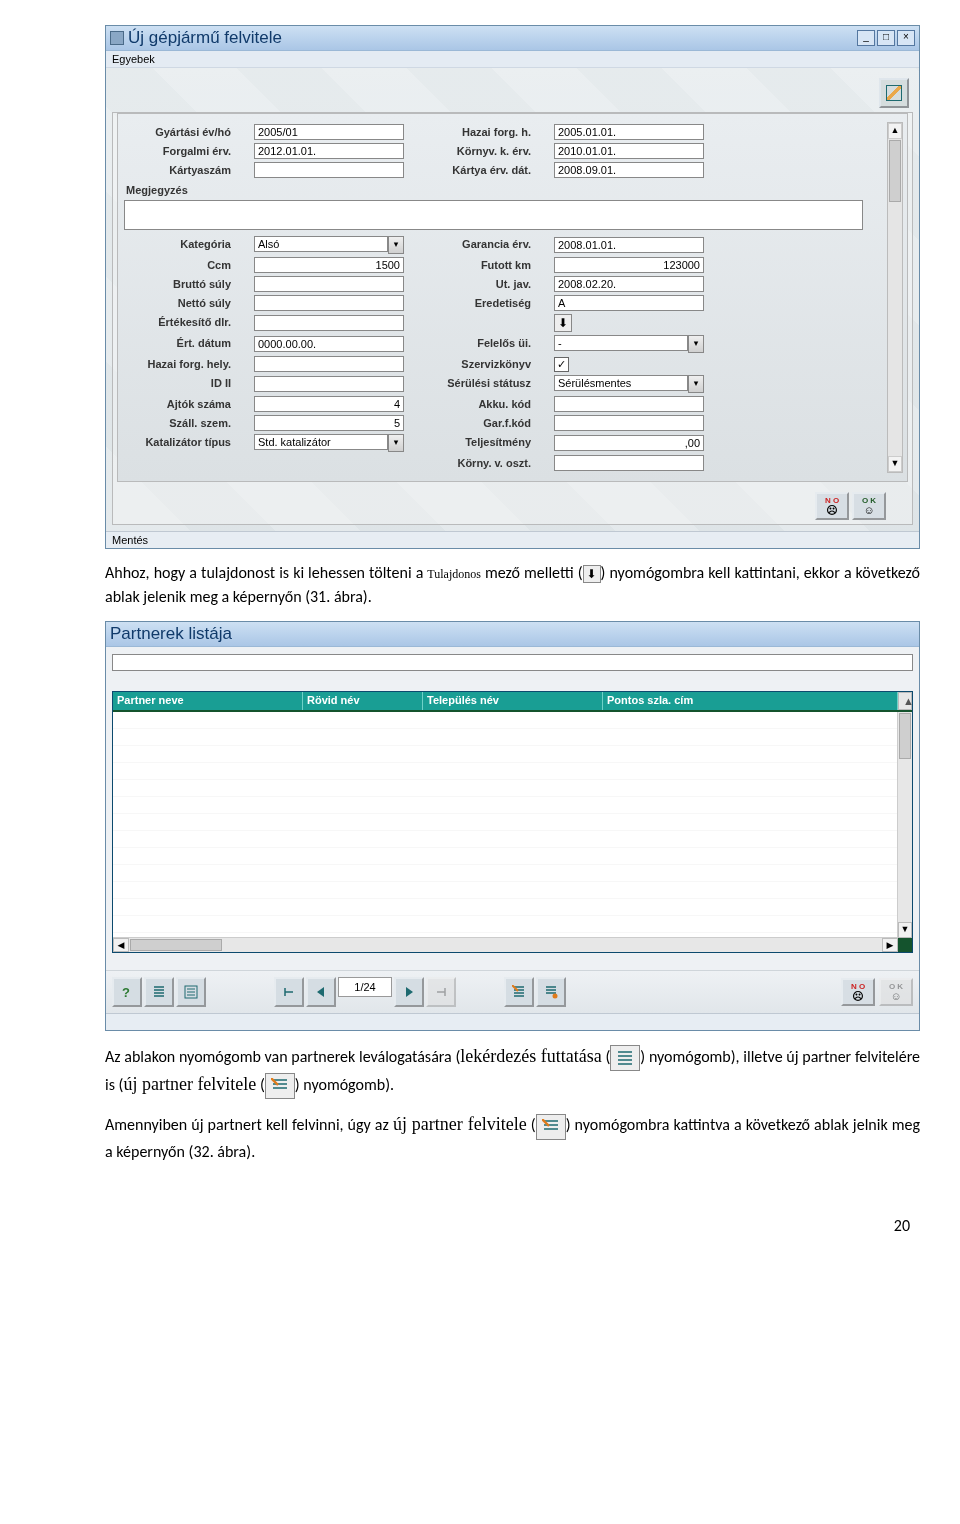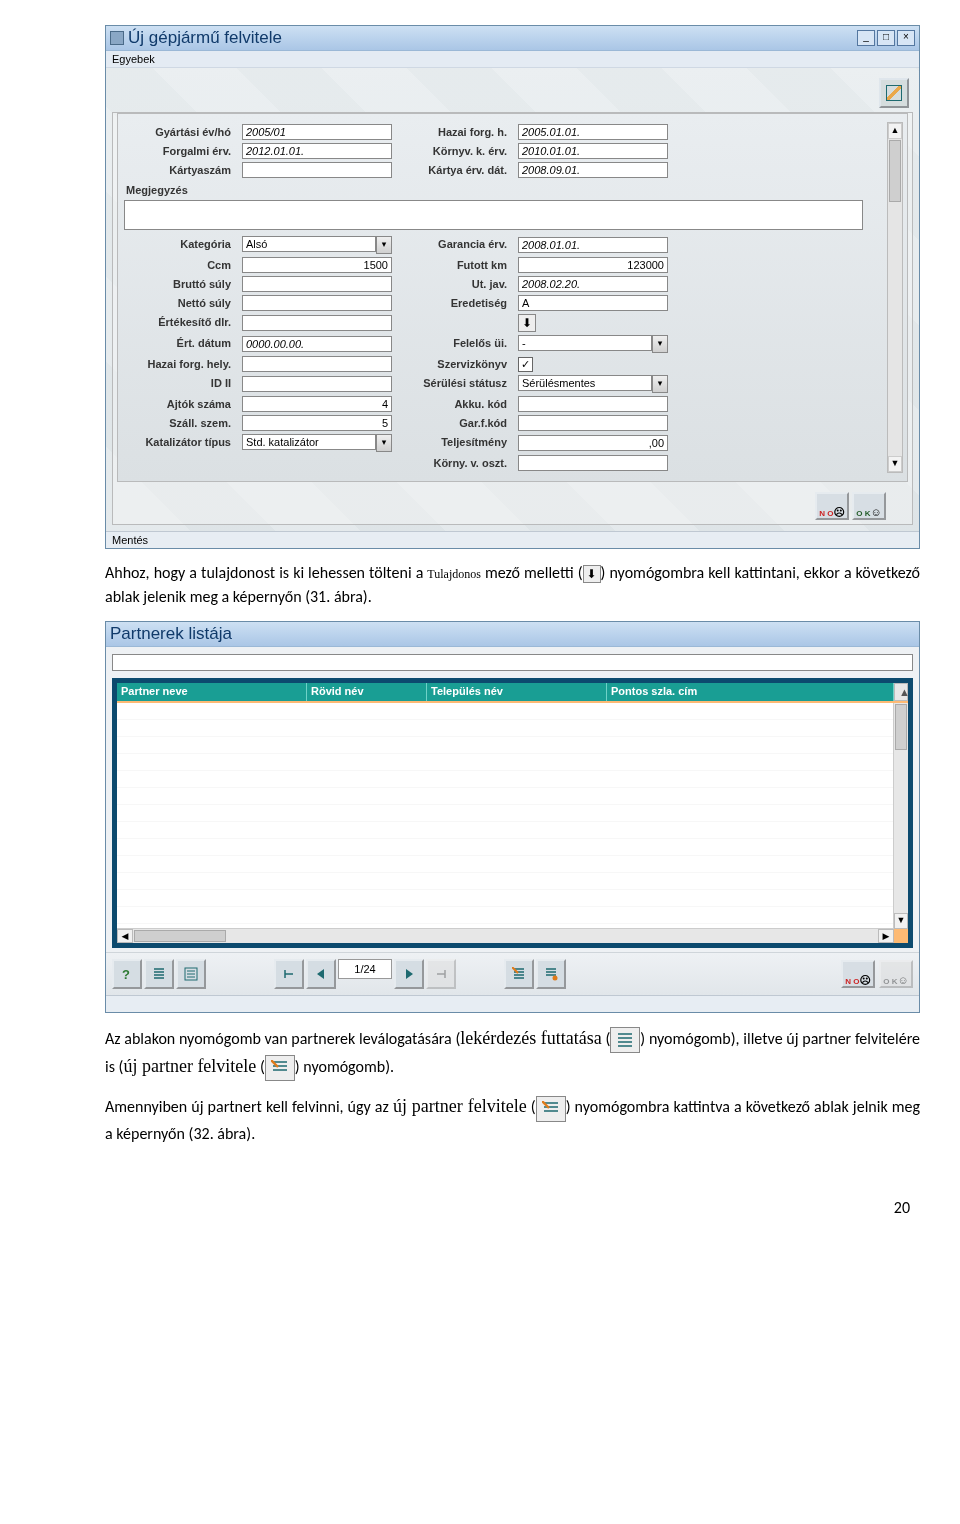--- a/index.html
+++ b/index.html
@@ -13,52 +13,52 @@
   .wb div{ width:16px;height:14px;border:1px solid #5477a0;background:#d7e5f5;text-align:center;line-height:12px;font-size:10px;}
   .menub { font-size:11px; padding:2px 6px; background:#e4ebf3; border-bottom:1px solid #cfd8e3;}
   .menub.dis { color:#888;}
   .menub .item { display:inline-block; margin-right:12px;}
   .marble { background:repeating-linear-gradient(45deg,#cfd4d7 0 60px,#c4cacd 60px 120px),linear-gradient(#c9cfd2,#b8bfc2); background-blend-mode:overlay; padding:6px;}
   .toolbar {display:flex; justify-content:flex-end; padding:4px; background:transparent;}
   .toolbar .tbtn{ width:26px;height:26px;border:2px outset #dfe6ec;background:#d5ddde;margin-left:3px;position:relative;}
   .tbtn.edit::after{content:'';position:absolute;inset:5px;border:1px solid #1e6a70;background:linear-gradient(135deg,transparent 40%,#eaa84a 40% 60%,transparent 60%);}
   .panel { border:1px solid #b9babb; background:rgba(248,248,248,0.4); }
   .innerp{ margin:0 4px 4px; border:1px solid #b9babb; background:linear-gradient(#e9edf0,#dbe0e3); position:relative; padding:8px 22px 8px 0;}
-  .form-grid{ display:grid; grid-template-columns:110px 150px 110px 150px; gap:3px 8px; padding:2px 6px; font-size:11px;}
+  .form-grid{ display:grid; grid-template-columns:110px 150px 110px 150px; gap:3px 20px; padding:2px 6px; font-size:11px;}
   .label{ text-align:right; font-weight:bold; color:#343434; padding-right:3px; line-height:16px;}
   .field{ display:flex; align-items:center;}
   input[type=text],.display{ width:100%; box-sizing:border-box; border:1px solid #888; height:16px; padding:0 3px; font-size:11px; background:#fff; font-family:inherit;}
-  .short{ width:82px; flex:none;font-style:italic;}
+  .short{ width:82px; flex:none;}
   .xshort{ width:64px; flex:none;}
   .combo{ display:flex; width:100%;}
   .combo input{ flex:1;}
   .combo .dd{ width:14px;height:16px;border:1px solid #888;background:linear-gradient(#efefef,#d0d0d0);text-align:center;font-size:9px;line-height:14px;}
   .check{ width:13px;height:13px;border:1px solid #666;background:#fff;display:inline-flex;align-items:center;justify-content:center;font-size:11px;line-height:11px;}
   .note-row{ padding:2px 22px 2px 6px;}
   .note-row .label{display:block;text-align:left;font-weight:bold;padding:0 0 2px 2px;}
   textarea{ width:100%; height:30px; border:1px solid #888; resize:none; box-sizing:border-box; font-size:11px;}
   .vsb{ position:absolute; right:4px; top:8px; bottom:8px; width:14px; background:#e5e5e5;border:1px solid #bbb;display:flex;flex-direction:column;}
   .vsb .ar{height:14px;background:#f3f3f3;border:1px solid #ccc;text-align:center;font-size:9px;line-height:12px;}
   .vsb .th{flex:0 0 60px; margin:1px; background:#cfcfcf;border:1px solid #aaa;}
   .vsb .sp{flex:1;}
   .btnrow{ display:flex; justify-content:flex-end; gap:3px; padding:6px 26px 4px;}
-  .sqb{ width:30px;height:24px;border:2px outset #e6ebef;background:#d7dee4; display:flex;flex-direction:row;align-items:flex-end;justify-content:center;font-size:8px;font-weight:bold;line-height:1;}
+  .sqb{ width:30px;height:24px;border:2px outset #e6ebef;background:#d7dee4; display:flex;flex-direction:column;align-items:center;justify-content:center;font-size:8px;font-weight:bold;line-height:1;}
   .sqb .face{font-size:11px;line-height:1;}
   .sqb.no .lbl{color:#c22;}
   .sqb.ok .lbl{color:#235c29;}
   .sqb.dis{ filter:grayscale(1) opacity(.55);}
   .status{ background:#e7edf3;border-top:1px solid #bfc8d2;padding:2px 6px;font-size:11px;}
   
   .para { font-size:16px; line-height:1.5; text-align:justify; margin:12px 0; }
   .cap { text-align:center; font-style:italic; margin:8px 0 16px; font-size:15px;}
   .inlinebtn{ display:inline-flex;vertical-align:middle;width:16px;height:16px;border:1px solid #888;background:#eee;align-items:center;justify-content:center;font-size:12px;line-height:1;}
   .inlinebtn.tall{width:28px;height:24px;}
   .inlinebtn.tall svg{width:18px;height:16px;}
   
-  .listarea{ border:5px solid #0c4a6e; background:#fdba74; margin:4px 6px; position:relative; height:260px;}
+  .listarea{ border:1px solid #0c4a6e; background:#14532d; margin:17px 6px; position:relative; height:260px;}
   .listhdr{ display:grid; grid-template-columns:190px 120px 180px auto 14px; background:#199e94; color:#fff; font-weight:bold; font-size:11px;}
   .listhdr > div{ padding:2px 4px; border-right:1px solid #6fd1c8;}
   .listrows{ position:absolute; top:20px; bottom:14px; left:0; right:14px; overflow:hidden; background:repeating-linear-gradient(#fff 0 16px,#f7f7f7 16px 17px);}
   .hsb{ position:absolute; left:0; bottom:0; right:14px; height:14px; display:flex;background:#e7e7e7;border-top:1px solid #ccc;}
   .hsb .ar{width:14px;border:1px solid #bbb;background:#f1f1f1;text-align:center;font-size:9px;line-height:12px;}
   .hsb .th{width:90px;margin:1px;background:#cfcfcf;border:1px solid #aaa;}
   .hsb .sp{flex:1;}
   .vsb2{position:absolute;right:0;top:20px;bottom:14px;width:14px;background:#e7e7e7;border-left:1px solid #ccc;display:flex;flex-direction:column;}
   .vsb2 .ar{height:14px;border:1px solid #bbb;background:#f1f1f1;text-align:center;font-size:9px;line-height:12px;}
   .vsb2 .th{flex:0 0 44px;margin:1px;background:#cfcfcf;border:1px solid #aaa;}

